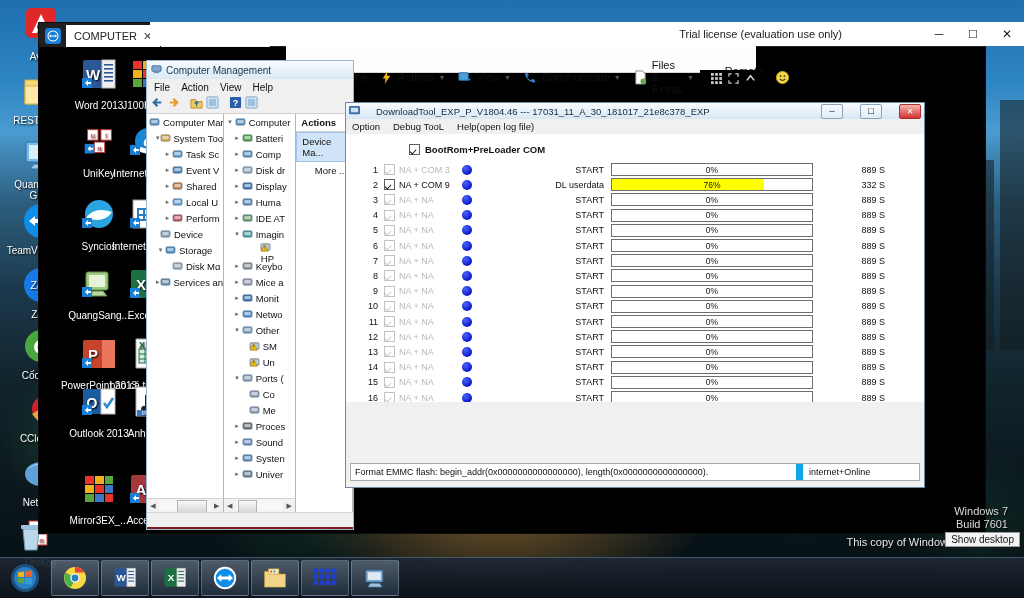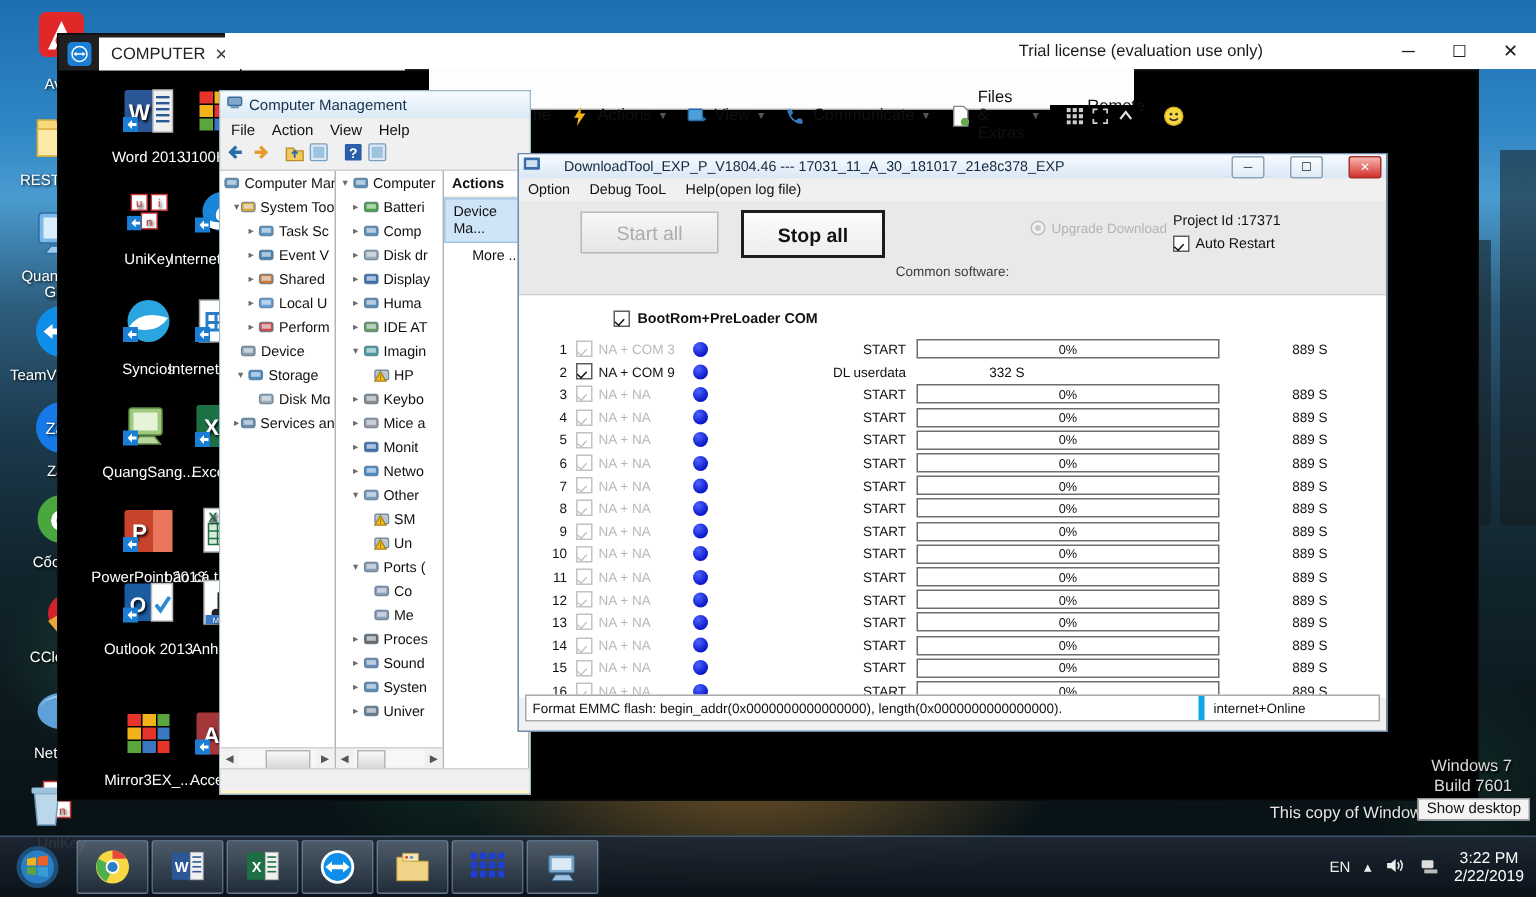--- a/index.html
+++ b/index.html
@@ -51,21 +51,21 @@
   #tabbarwhite{position:absolute;left:150px;top:22px;right:0;height:24px;background:#fff;}
   
   #toolbar{position:absolute;left:286px;top:46px;width:470px;height:26px;background:#fdfdfd;
            border-bottom:1px solid #d8d8d8;display:flex;align-items:center;}
   .tbitem{display:flex;align-items:center;gap:4px;font-size:11px;color:#111;padding:0 6px;height:26px;margin-top:36px;}
   .tbicon{width:15px;height:15px;display:inline-block;position:relative;}
   .caret{font-size:7px;color:#555;}
   #tbright{position:absolute;left:700px;top:70px;width:56px;height:18px;background:#000;
            display:flex;align-items:center;justify-content:flex-end;gap:6px;color:#ccc;font-size:10px;padding-right:4px;}
   
-  #cmwin{left:146px;top:60px;width:208px;height:470px;background:#fef9c3;
+  #cmwin{left:146px;top:60px;width:208px;height:470px;background:#7f1d1d;
          border:1px solid #9cb8cf;}
   #cmtitle{height:18px;background:linear-gradient(180deg,#f6fbff,#dbe9f5);
            display:flex;align-items:center;gap:4px;padding-left:4px;font-size:10px;color:#16334d;}
   #cmmenu{height:16px;display:flex;align-items:center;gap:11px;padding-left:7px;font-size:10px;color:#111;
           background:#f0f0f0;}
   #cmtools{height:18px;display:flex;align-items:center;gap:3px;padding-left:4px;background:#f0f0f0;
            border-bottom:1px solid #cfcfcf;}
   #cmbody{display:flex;height:398px;background:#fff;}
   .cmpane{border-right:1px solid #b6b6b6;overflow:hidden;position:relative;background:#fff;}
   #cmp1{width:76px;}
@@ -123,21 +123,21 @@
   .led{width:10px;height:10px;border-radius:50%;background:radial-gradient(circle at 35% 30%,#4b63ff,#0b17c9 70%);}
   .p-status{width:100px;text-align:right;padding-right:7px;font-size:9px;}
   .p-bar{width:200px;height:11px;border:1px solid #6e6e6e;background:#fff;position:relative;}
   .p-bar .fill{position:absolute;left:0;top:0;bottom:0;background:#ffff00;}
   .p-bar .pct{position:absolute;inset:0;display:flex;align-items:center;justify-content:center;font-size:8.5px;color:#111;}
   .p-time{width:72px;text-align:right;padding-right:14px;font-size:9px;}
   .dim{color:#b8b8b8;}
   #dlstatus{position:absolute;left:4px;right:4px;bottom:6px;height:16px;border:1px solid #a9a9a9;
             background:#fff;display:flex;align-items:center;font-size:9px;color:#111;}
   #dlstatus .s1{flex:1;padding-left:4px;}
-  #dlstatus .s2{width:110px;border-left:4px solid #0ea5e9;padding-left:6px;height:16px;
+  #dlstatus .s2{width:110px;border-left:7px solid #0ea5e9;padding-left:6px;height:16px;
                 display:flex;align-items:center;}
   
   #wm{position:absolute;right:16px;top:505px;text-align:right;color:#dcdcdc;font-size:11px;
       line-height:13px;text-shadow:1px 1px 1px #000;}
   #wm2{position:absolute;right:76px;top:536px;color:#e6e6e6;font-size:11px;text-shadow:1px 1px 1px #000;
        white-space:nowrap;}
   #showdesk{position:absolute;right:4px;top:532px;background:#f4f4f4;border:1px solid #9a9a9a;
             font-size:10px;padding:1px 5px;color:#111;}
   
   #taskbar{position:absolute;left:0;bottom:0;width:1024px;height:40px;
@@ -822,21 +822,21 @@
             <span>IDE AT</span>
           </div>
           <div class="trow" style="padding-left: 9px;">
             <span class="exp">▾</span>
             <span class="tico"><svg width="11" height="10" viewBox="0 0 12 11">
                 <rect x="1" y="2" width="10" height="7" rx="1.5" fill="#4a9a9a" stroke="#5d7a92" stroke-width=".7"></rect>
                 <rect x="2.6" y="3.4" width="6.8" height="3.4" fill="#e6f0f8" opacity=".65"></rect>
               </svg></span>
             <span>Imagin</span>
           </div>
-          <div class="trow" style="padding-left: 16px;">
+          <div class="trow" style="padding-left: 16px; flex-direction: column;">
             <span class="exp"></span>
             <span class="tico"><svg width="11" height="10" viewBox="0 0 12 11">
                 <rect x="1" y="2" width="10" height="7" rx="1" fill="#b8c8d6" stroke="#7a8a98"></rect>
                 <path d="M5 3 L9 10 H1Z" fill="#f2c21a" stroke="#a8821a"></path>
                 <text x="5" y="9" font-size="5" text-anchor="middle" fill="#333">!</text>
               </svg></span>
             <span>HP</span>
           </div>
           <div class="trow" style="padding-left: 9px;">
             <span class="exp">▸</span>
@@ -983,34 +983,20 @@
     <span class="t">DownloadTool_EXP_P_V1804.46 --- 17031_11_A_30_181017_21e8c378_EXP</span>
     <span class="dlbtn">─</span>
     <span class="dlbtn">☐</span>
     <span class="dlbtn close">✕</span>
   </div>
   <div id="dlmenu">
     <span>Option</span>
     <span>Debug TooL</span>
     <span>Help(open log file)</span>
   </div>
-  <div id="dltop">
-    <div id="startall">Start all</div>
-    <div id="stopall">Stop all</div>
-    <div id="upg">
-      <span class="radio"></span>
-      <span>Upgrade Download</span>
-    </div>
-    <div id="projid">Project Id :17371</div>
-    <div id="autorst">
-      <span class="cbx on"></span>
-      <span>Auto Restart</span>
-    </div>
-    <div id="common">Common software:</div>
-  </div>
   <div id="dlbody">
     <div id="bootrow">
       <span class="cbx on"></span>
       <span>BootRom+PreLoader COM</span>
     </div>
     <div id="rows">
         <div class="prow" style="top: 28px;">
           <span class="p-idx">1</span>
           <span class="p-chk">
             <span class="cbx on dim"></span>
@@ -1029,20 +1015,24 @@
         <div class="prow" style="top: 43.2px;">
           <span class="p-idx">2</span>
           <span class="p-chk">
             <span class="cbx on"></span>
             <span class="txt" style="color: rgb(17, 17, 17);">NA + COM  9</span>
           </span>
           <span class="p-led">
             <span class="led"></span>
           </span>
           <span class="p-status">DL userdata</span>
+          <span class="p-bar">
+            <span class="fill" style="width: 76%; background: rgb(255, 255, 0);"></span>
+            <span class="pct">76%</span>
+          </span>
           <span class="p-time">332 S</span>
         </div>
         <div class="prow" style="top: 58.4px;">
           <span class="p-idx">3</span>
           <span class="p-chk">
             <span class="cbx on dim"></span>
             <span class="txt dim">NA + NA</span>
           </span>
           <span class="p-led">
             <span class="led"></span>
@@ -1359,34 +1349,13 @@
         </g>
       </svg>
   </div>
   <div class="tbk">
     <svg width="26" height="26" viewBox="0 0 40 40">
         <rect x="6" y="8" width="26" height="18" rx="2" fill="#7aa8cc" stroke="#3a6e9a"></rect>
         <rect x="9" y="11" width="20" height="12" fill="#dceaf6"></rect>
         <path d="M13 28h14l4 6H9z" fill="#9fc3de" stroke="#3a6e9a"></path>
       </svg>
   </div>
-  <div id="tray">
-    <span>EN</span>
-    <span>▴</span>
-    <span>
-      <svg width="14" height="14" viewBox="0 0 16 16">
-          <path d="M2 6h3l3.5-3v10L5 10H2z" fill="#eee"></path>
-          <path d="M10 5.5 q2 2.5 0 5" stroke="#eee" stroke-width="1.2" fill="none"></path>
-          <path d="M12 4 q3 4 0 8" stroke="#eee" stroke-width="1.2" fill="none"></path>
-        </svg>
-    </span>
-    <span>
-      <svg width="14" height="14" viewBox="0 0 16 16">
-          <rect x="2" y="4" width="9" height="6" rx="1" fill="#ddd"></rect>
-          <rect x="4" y="11" width="10" height="3" fill="#bbb"></rect>
-        </svg>
-    </span>
-    <span id="clock">
-      <span style="display:block">3:22 PM</span>
-      <span style="display:block">2/22/2019</span>
-    </span>
-  </div>
 </div>
 
 </body></html>

